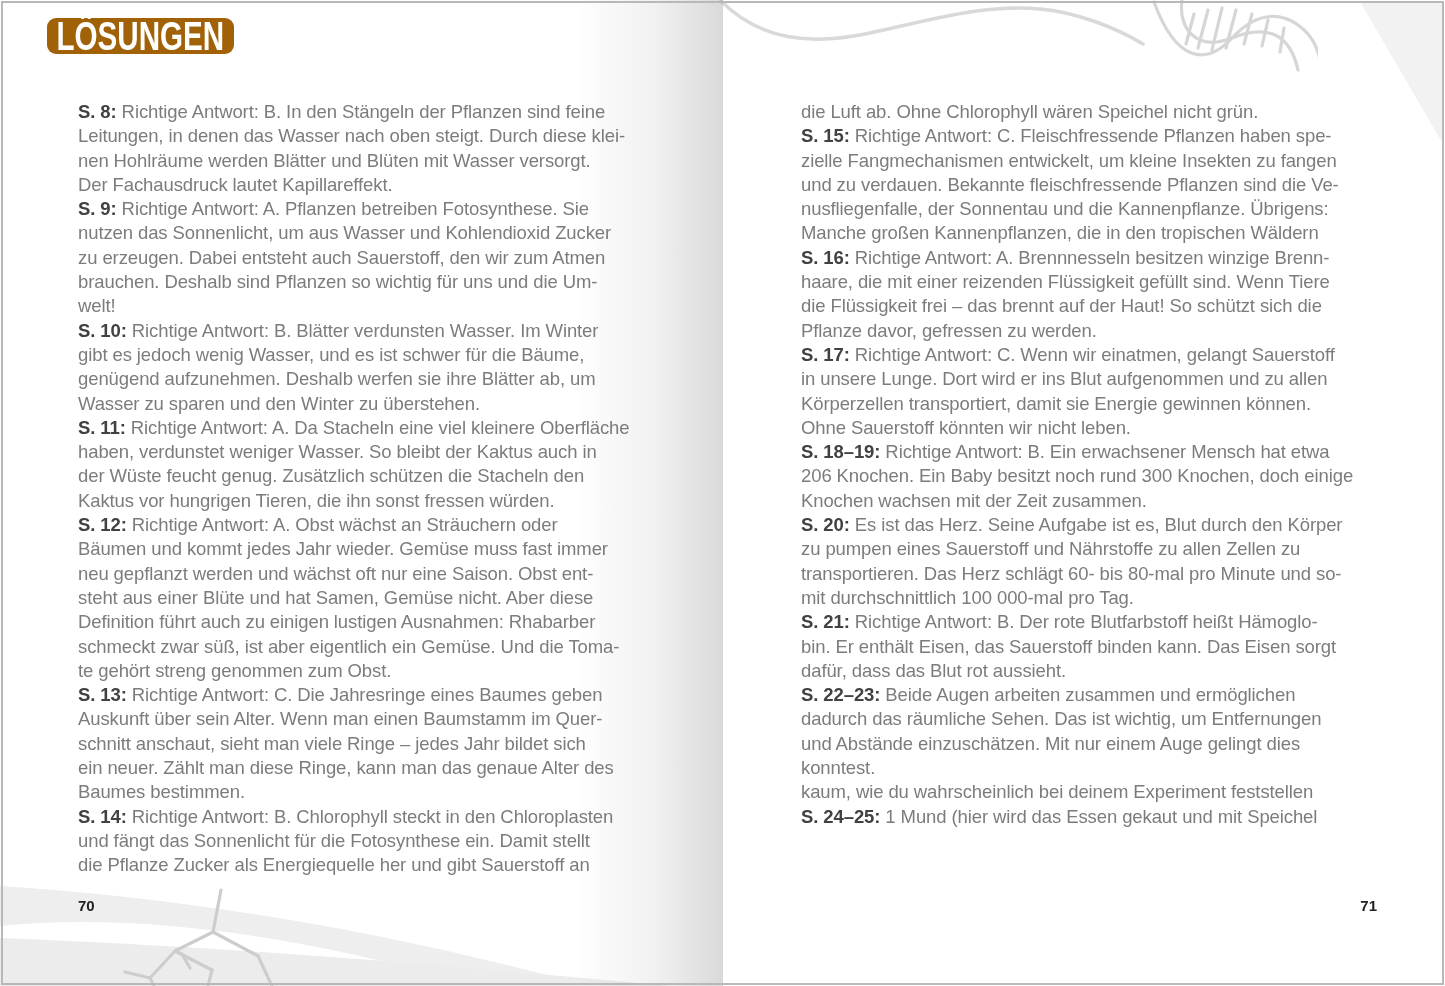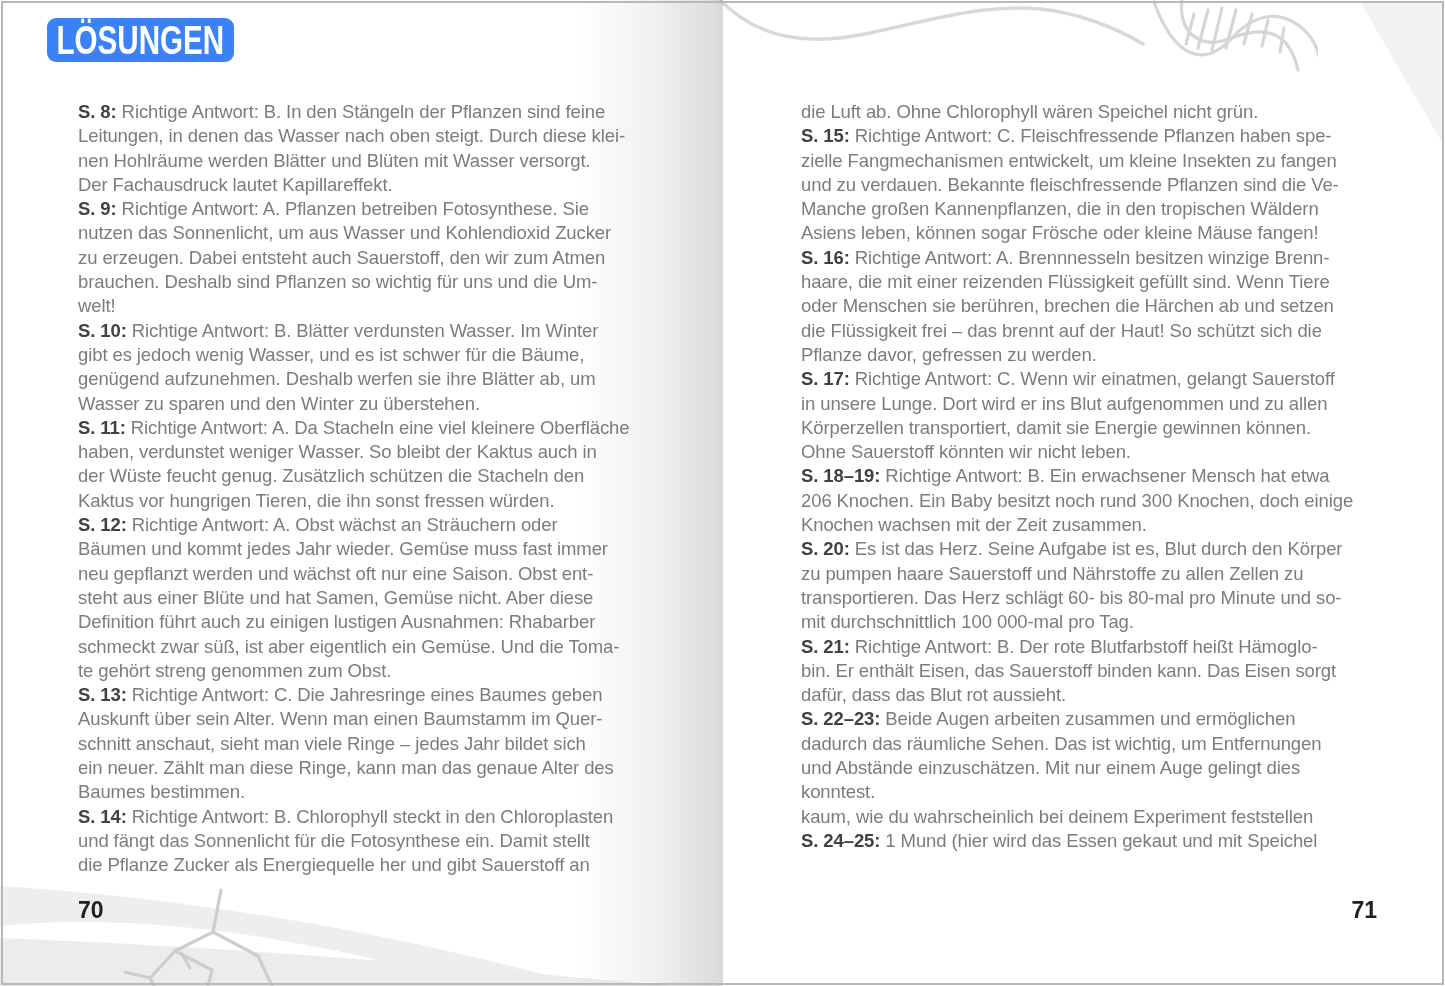--- a/index.html
+++ b/index.html
@@ -17,42 +17,42 @@
     z-index:30;
   }
   
   .spine-shadow{
     position:absolute;top:0;left:575px;width:148px;height:986px;
     background:linear-gradient(to right, rgba(110,110,110,0) 0%, rgba(110,110,110,0.10) 55%, rgba(105,105,105,0.24) 97%, rgba(105,105,105,0.26) 100%);
     z-index:20;pointer-events:none;
   }
   .badge{
     position:absolute;left:47px;top:18px;
-    width:187px;height:44px;border-radius:9px;
-    background:#3b82f6;
+    width:187px;height:36px;border-radius:9px;
+    background:#a16207;
     display:flex;align-items:center;justify-content:center;
     z-index:10;
   }
   .badge span{
     color:#ffffff;font-weight:700;font-size:40px;line-height:1;
     transform:scaleX(0.74);white-space:nowrap;
   }
   .column{
     position:absolute;top:100px;
     font-size:18.5px;line-height:24.3px;
     color:#7c7c7c;letter-spacing:-0.1px;
     z-index:5;
   }
   .column .line{white-space:nowrap;}
   .column .lbl{font-weight:700;color:#414141;text-align:center;}
   #left-col{left:78px;width:585px;}
   #right-col{left:801px;width:578px;}
   .page-number{
     position:absolute;top:897px;
-    font-size:23px;font-weight:700;color:#212121;
+    font-size:15px;font-weight:700;color:#212121;
     z-index:25;
   }
   #pn-left{left:78px;}
   #pn-right{right:68px;text-align:left;}
   .corner-triangle{
     position:absolute;right:2px;top:2px;width:92px;height:142px;
     background:#f2f2f2;
     clip-path:polygon(10% 0, 100% 0, 100% 100%);
     z-index:2;
   }
@@ -159,44 +159,43 @@
     </div>
 
   <div class="column" id="right-col">
       <div class="para">
         <div class="line">die Luft ab. Ohne Chlorophyll wären Speichel nicht grün.</div>
       </div>
       <div class="para">
         <div class="line"><span class="lbl">S. 15:</span> Richtige Antwort: C. Fleischfressende Pflanzen haben spe-</div>
         <div class="line">zielle Fangmechanismen entwickelt, um kleine Insekten zu fangen</div>
         <div class="line">und zu verdauen. Bekannte fleischfressende Pflanzen sind die Ve-</div>
+        <div class="line">nusfliegenfalle, der Sonnentau und die Kannenpflanze. Übrigens:</div>
         <div class="line">Manche großen Kannenpflanzen, die in den tropischen Wäldern</div>
-        <div class="line">Asiens leben, können sogar Frösche oder kleine Mäuse fangen!</div>
       </div>
       <div class="para">
         <div class="line"><span class="lbl">S. 16:</span> Richtige Antwort: A. Brennnesseln besitzen winzige Brenn-</div>
         <div class="line">haare, die mit einer reizenden Flüssigkeit gefüllt sind. Wenn Tiere</div>
-        <div class="line">oder Menschen sie berühren, brechen die Härchen ab und setzen</div>
         <div class="line">die Flüssigkeit frei – das brennt auf der Haut! So schützt sich die</div>
         <div class="line">Pflanze davor, gefressen zu werden.</div>
       </div>
       <div class="para">
         <div class="line"><span class="lbl">S. 17:</span> Richtige Antwort: C. Wenn wir einatmen, gelangt Sauerstoff</div>
         <div class="line">in unsere Lunge. Dort wird er ins Blut aufgenommen und zu allen</div>
         <div class="line">Körperzellen transportiert, damit sie Energie gewinnen können.</div>
         <div class="line">Ohne Sauerstoff könnten wir nicht leben.</div>
       </div>
       <div class="para">
         <div class="line"><span class="lbl">S. 18–19:</span> Richtige Antwort: B. Ein erwachsener Mensch hat etwa</div>
         <div class="line">206 Knochen. Ein Baby besitzt noch rund 300 Knochen, doch einige</div>
         <div class="line">Knochen wachsen mit der Zeit zusammen.</div>
       </div>
       <div class="para">
         <div class="line"><span class="lbl">S. 20:</span> Es ist das Herz. Seine Aufgabe ist es, Blut durch den Körper</div>
-        <div class="line">zu pumpen haare Sauerstoff und Nährstoffe zu allen Zellen zu</div>
+        <div class="line">zu pumpen eines Sauerstoff und Nährstoffe zu allen Zellen zu</div>
         <div class="line">transportieren. Das Herz schlägt 60- bis 80-mal pro Minute und so-</div>
         <div class="line">mit durchschnittlich 100 000-mal pro Tag.</div>
       </div>
       <div class="para">
         <div class="line"><span class="lbl">S. 21:</span> Richtige Antwort: B. Der rote Blutfarbstoff heißt Hämoglo-</div>
         <div class="line">bin. Er enthält Eisen, das Sauerstoff binden kann. Das Eisen sorgt</div>
         <div class="line">dafür, dass das Blut rot aussieht.</div>
       </div>
       <div class="para">
         <div class="line"><span class="lbl">S. 22–23:</span> Beide Augen arbeiten zusammen und ermöglichen</div>

